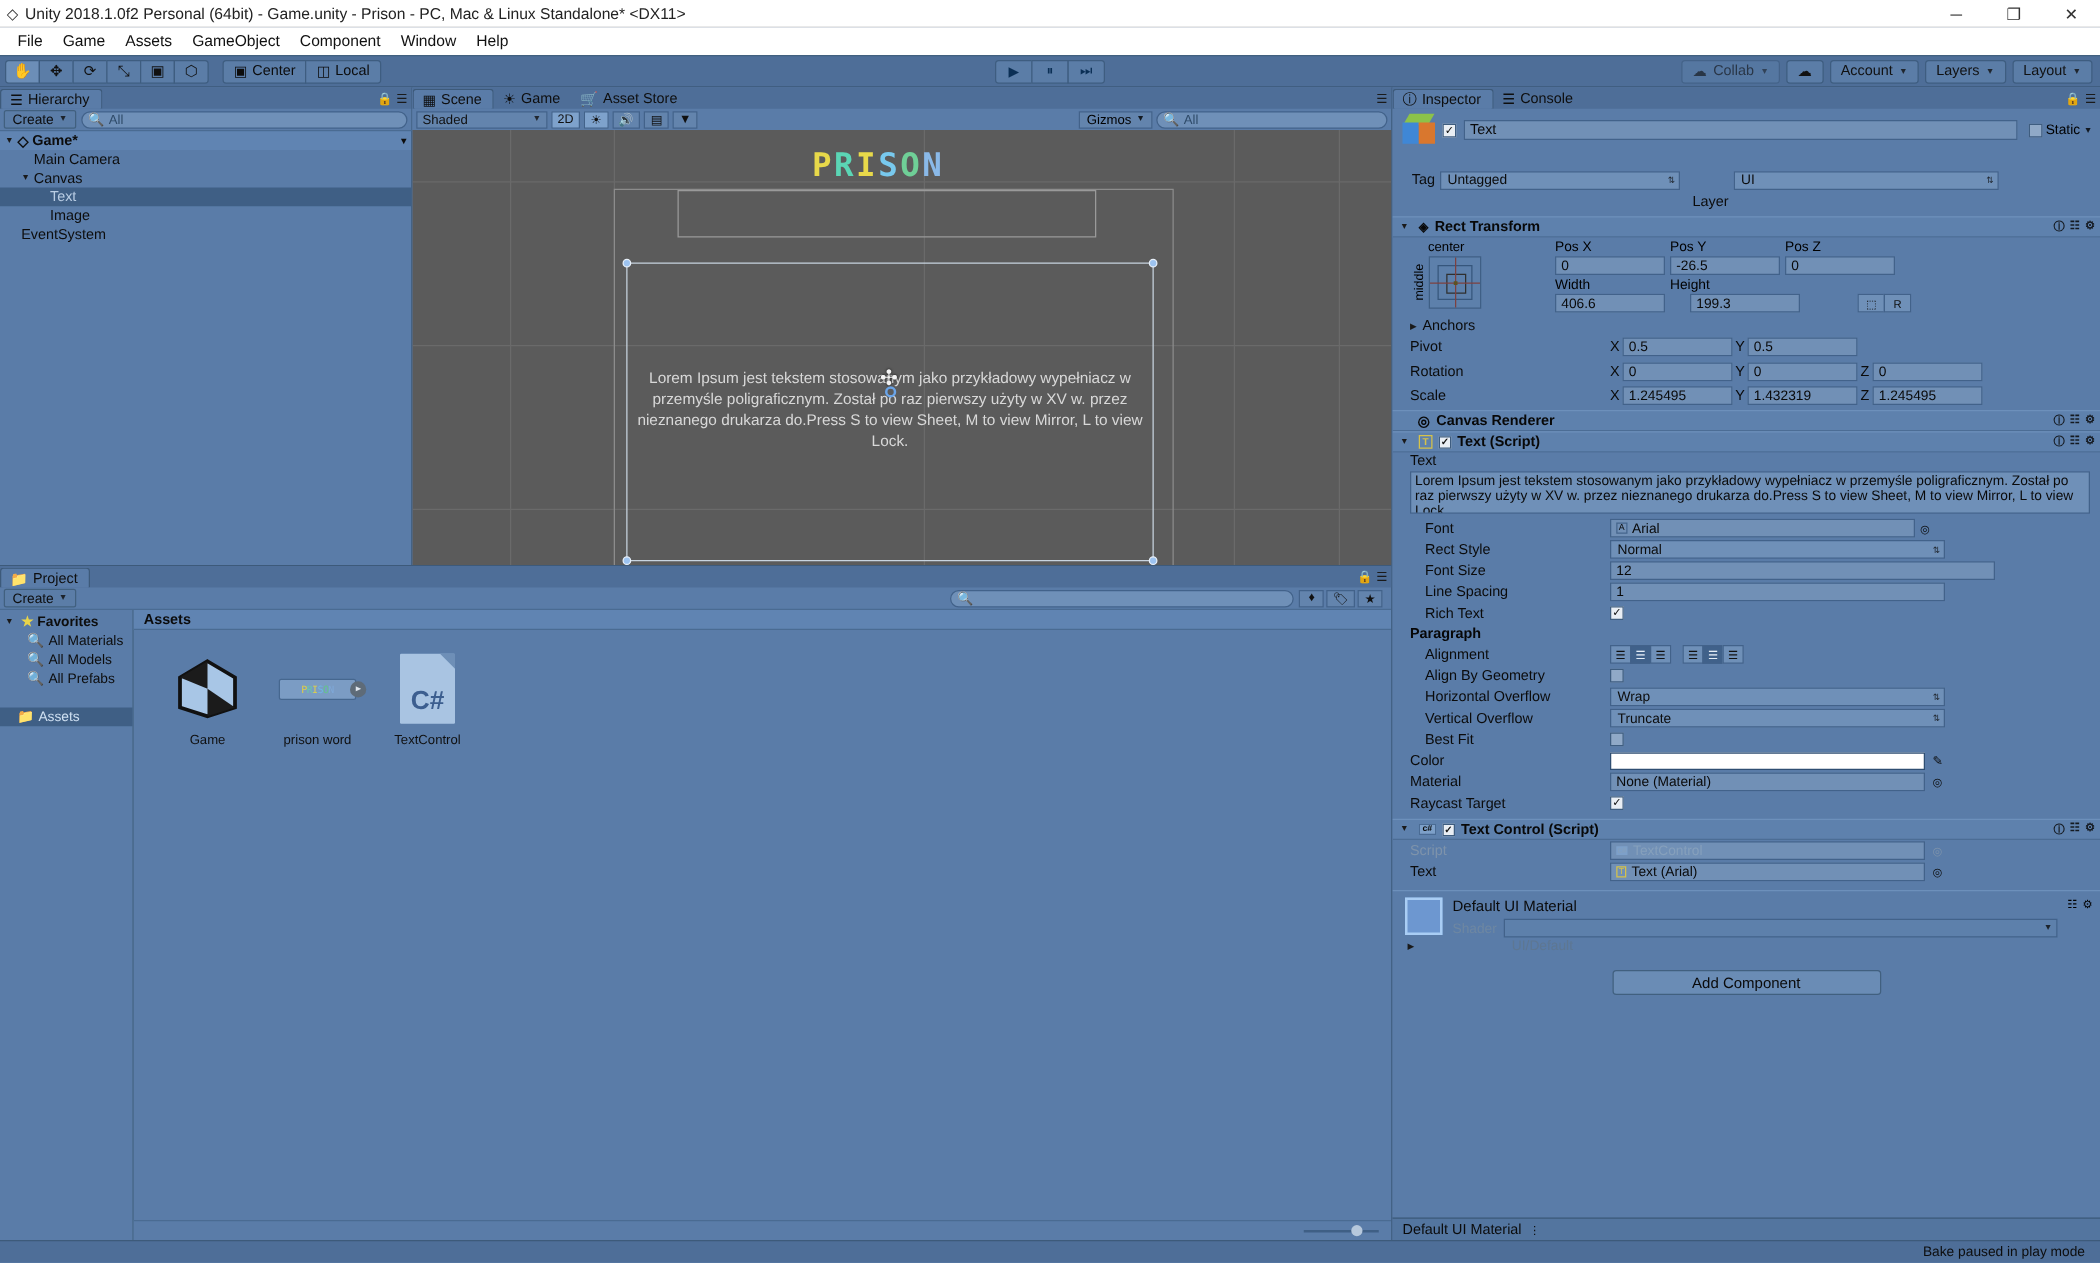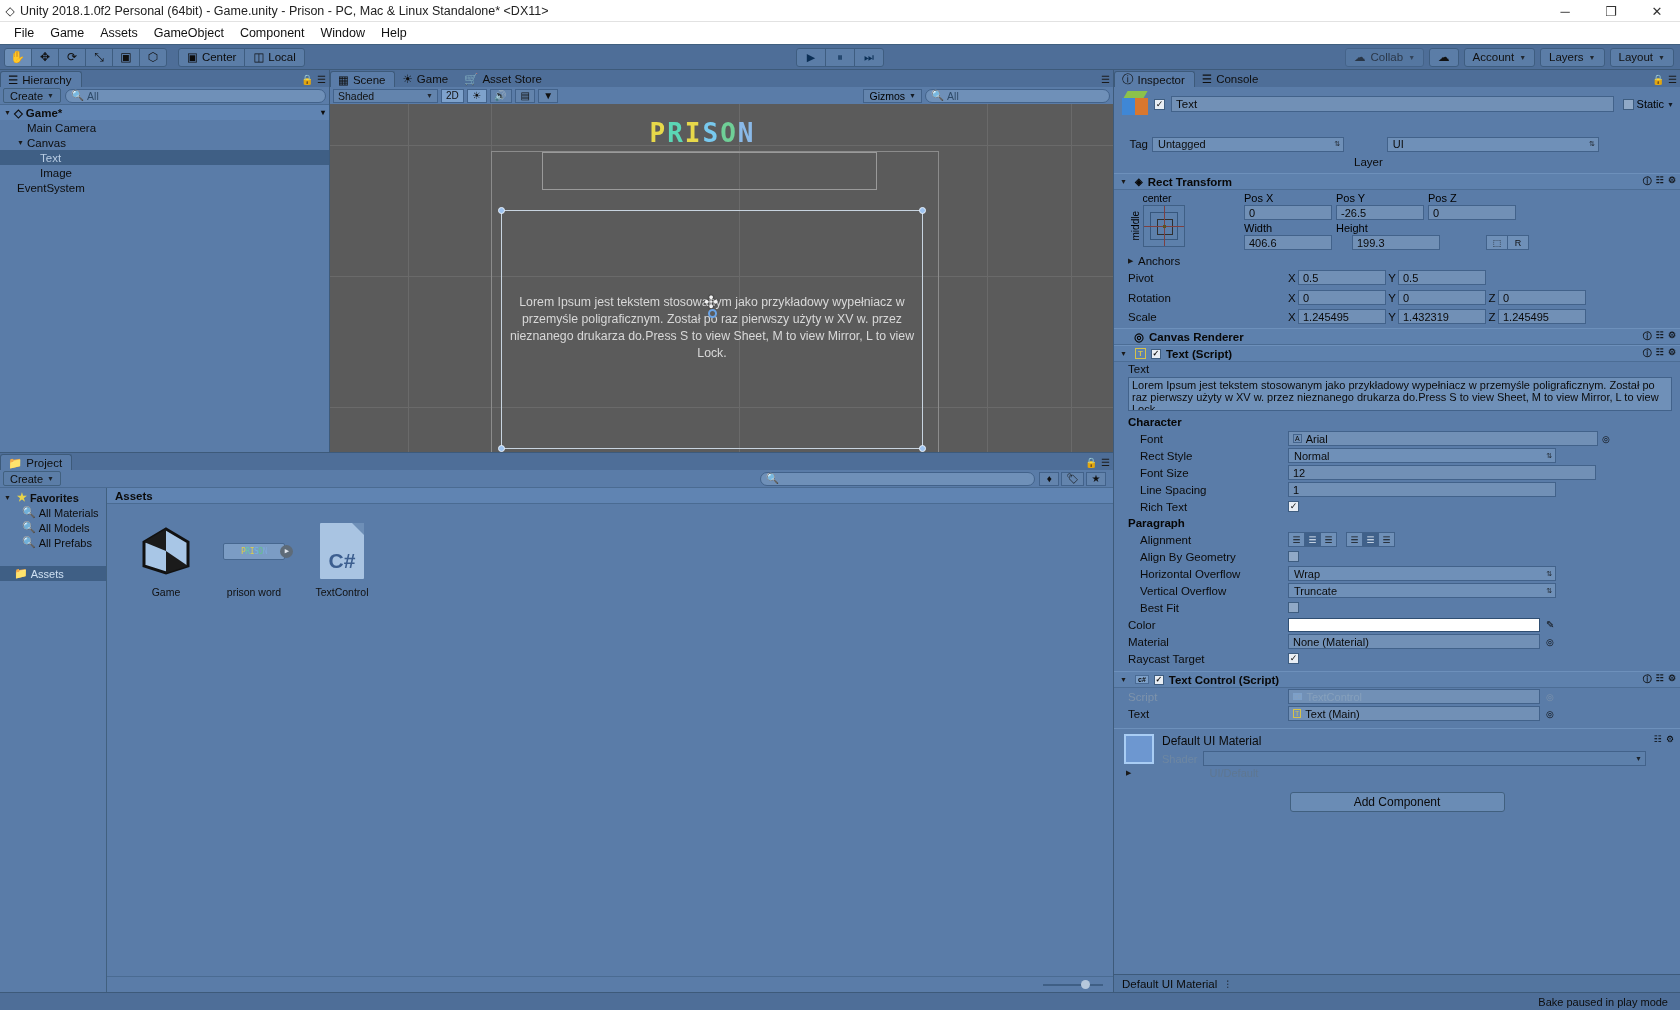--- a/index.html
+++ b/index.html
@@ -640,24 +640,23 @@
           <span>☷</span>
           <span>⚙</span>
         </span>
       </div>
 
       <div class="row" style="height:14px;">
         <span>Text</span>
       </div>
       <div class="textarea">Lorem Ipsum jest tekstem stosowanym jako przykładowy wypełniacz w przemyśle poligraficznym. Został po raz  pierwszy użyty w XV w. przez nieznanego drukarza do.Press S to view Sheet, M to view Mirror, L to view Lock.</div>
 
-      <div class="secthdr">Character</div>
       <div class="row">
         <span class="lbl ind">Font</span>
-        <div class="fld" style="width:310px; gap:4px;">
+        <div class="fld" style="width:244px; gap:4px;">
           <span style="border:1px solid #44648c; font-size:7px; padding:0 1px;">A</span>
           <span>Arial</span>
         </div>
         <span style="margin-left:4px; font-size:9px;">◎</span>
       </div>
       <div class="row">
         <span class="lbl ind">Rect Style</span>
         <div class="dd" style="width:268px;">
           <span>Normal</span>
           <span class="caret">⇅</span>
@@ -743,21 +742,21 @@
         <div class="fld" style="width:252px; gap:4px; color:#86a0bc;">
           <span style="background:#7da0c9; font-size:7px; padding:0 1px;">c#</span>
           <span>TextControl</span>
         </div>
         <span style="margin-left:6px; font-size:9px; color:#7e93ab;">◎</span>
       </div>
       <div class="row">
         <span class="lbl">Text</span>
         <div class="fld" style="width:252px; gap:4px;">
           <span style="border:1px solid #d6c24a; color:#d6c24a; font-size:7px; padding:0 1px;">T</span>
-          <span>Text (Main)</span>
+          <span>Text (Arial)</span>
         </div>
         <span style="margin-left:6px; font-size:9px;">◎</span>
       </div>
 
       <div style="margin-top:6px; border-top:1px solid #6d90bb; padding:5px 6px 0 10px; display:flex; gap:8px;">
         <div class="matprev"></div>
         <div style="flex:1;">
           <div style="font-size:12px; color:#0a0a0a;">Default UI Material</div>
           <div style="display:flex; align-items:center; gap:6px; margin-top:3px;">
             <span style="font-size:11px; color:#6e87a2;">Shader</span>

